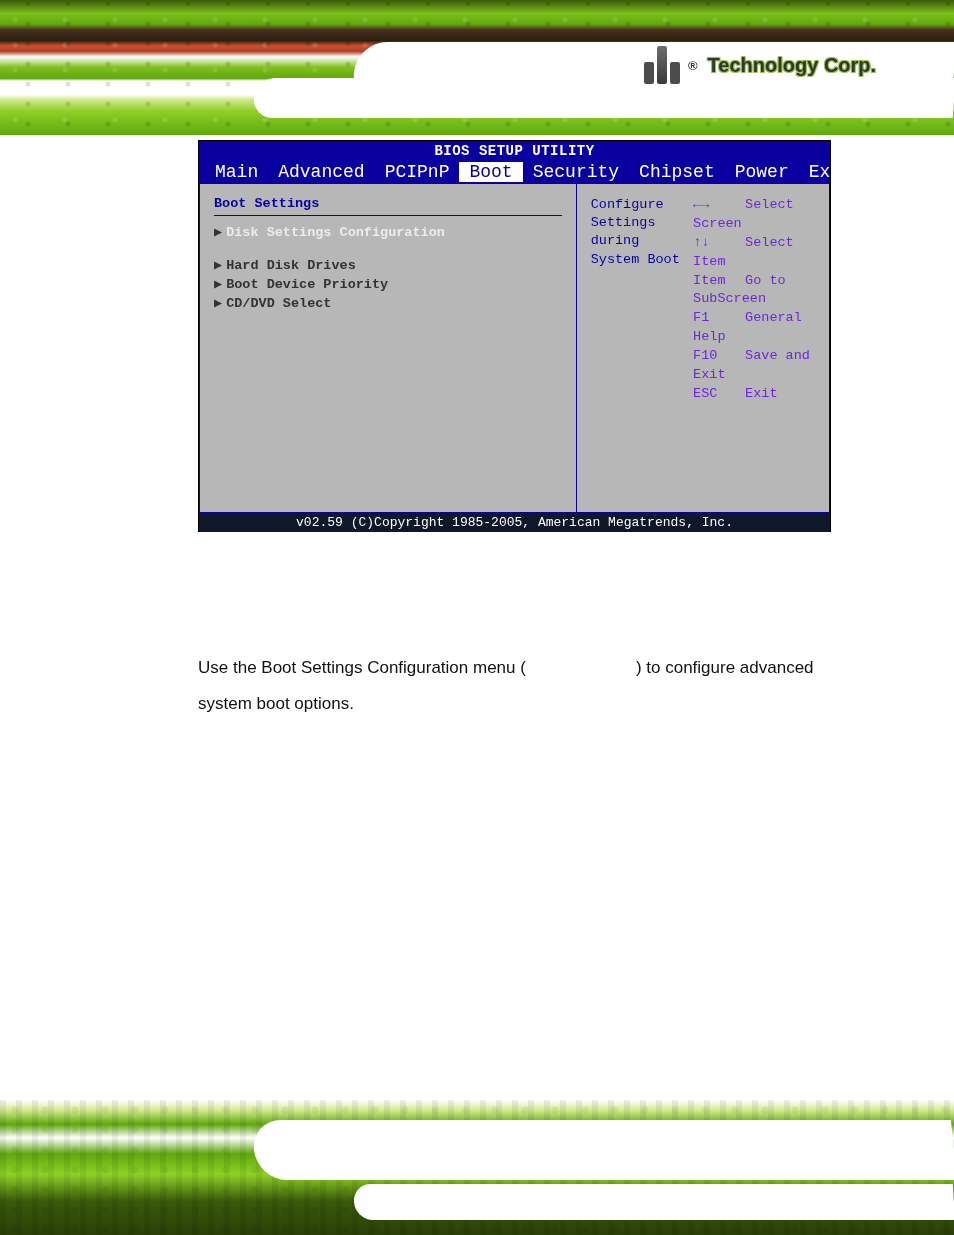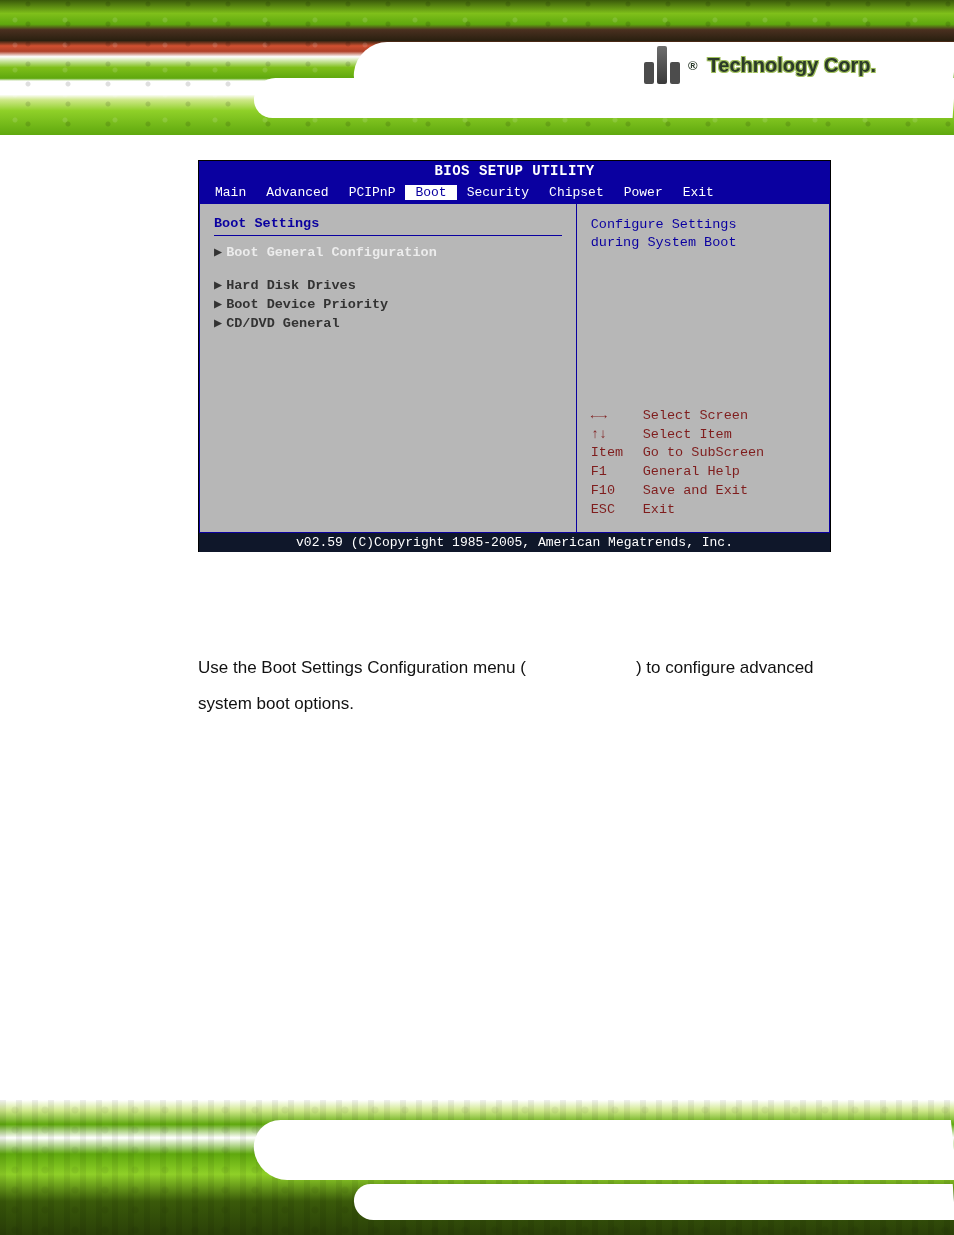--- a/index.html
+++ b/index.html
@@ -125,21 +125,20 @@
   .bios-frame {
     position: absolute;
     top: 140px;
     left: 198px;
     width: 633px;
     height: 392px;
     font-family: "Courier New", monospace;
     font-size: 13.5px;
     border: 1px solid #000;
     background: #b7b7b7;
-    margin-top: 20px;
   }
   .bios-title {
     background: #0a00a0;
     color: #fff;
     text-align: center;
     font-weight: bold;
     padding: 2px 0;
     font-size: 14px;
     letter-spacing: 0.5px;
   }
@@ -147,21 +146,21 @@
     background: #0a00a0;
     display: flex;
     color: #fff;
     height: 22px;
     align-items: center;
     padding: 0 6px;
   }
   .bios-tab {
     padding: 0 10px;
     white-space: nowrap;
-    font-size: 13px;
+    font-size: 18px;
   }
   .bios-tab.active {
     background: #ffffff;
     color: #0a00a0;
     font-family: Liberation Mono, monospace;
   }
   .bios-body {
     display: flex;
     height: 330px;
     background: #b7b7b7;
@@ -189,25 +188,25 @@
   }
   .bios-item .tri { color: #333; margin-right: 4px; }
   .bios-item.first { color: #ececec; }
   .bios-right {
     flex: 1;
     border-right: 1px solid #0a00a0;
     border-top: 1px solid #0a00a0;
     border-bottom: 1px solid #0a00a0;
     padding: 12px 14px;
     display: flex;
-    flex-direction: column;
+    flex-direction: row;
     justify-content: space-between;
   }
   .bios-help-top { color: #0a00a0; line-height: 1.35; }
-  .bios-keys { color: #7f1d1d; line-height: 1.4; font-family: Liberation Mono, monospace; }
+  .bios-keys { color: #6d28d9; line-height: 1.4; font-family: Liberation Mono, monospace; }
   .bios-keys .key { display: inline-block; width: 52px; }
   .bios-footer {
     background: #0f172a;
     color: #fff;
     text-align: center;
     font-size: 13px;
     padding: 2px 0;
   }
 
   
@@ -248,25 +247,25 @@
     <div class="bios-tab active">Boot</div>
     <div class="bios-tab">Security</div>
     <div class="bios-tab">Chipset</div>
     <div class="bios-tab">Power</div>
     <div class="bios-tab">Exit</div>
   </div>
   <div class="bios-body">
     <div class="bios-left">
       <div class="bios-heading">Boot Settings</div>
       <div class="bios-hr"></div>
-      <div class="bios-item first"><span class="tri">▶</span><span>Boot General Configuration</span></div>
+      <div class="bios-item first"><span class="tri">▶</span><span>Disk Settings Configuration</span></div>
       <div style="height:14px"></div>
       <div class="bios-item"><span class="tri">▶</span><span>Hard Disk Drives</span></div>
       <div class="bios-item"><span class="tri">▶</span><span>Boot Device Priority</span></div>
-      <div class="bios-item"><span class="tri">▶</span><span>CD/DVD General</span></div>
+      <div class="bios-item"><span class="tri">▶</span><span>CD/DVD Select</span></div>
     </div>
     <div class="bios-right">
       <div class="bios-help-top">
         <div>Configure Settings</div>
         <div>during System Boot</div>
       </div>
       <div class="bios-keys">
         <div><span class="key">←→</span><span>Select Screen</span></div>
         <div><span class="key">↑↓</span><span>Select Item</span></div>
         <div><span class="key">Item</span><span>Go to SubScreen</span></div>

